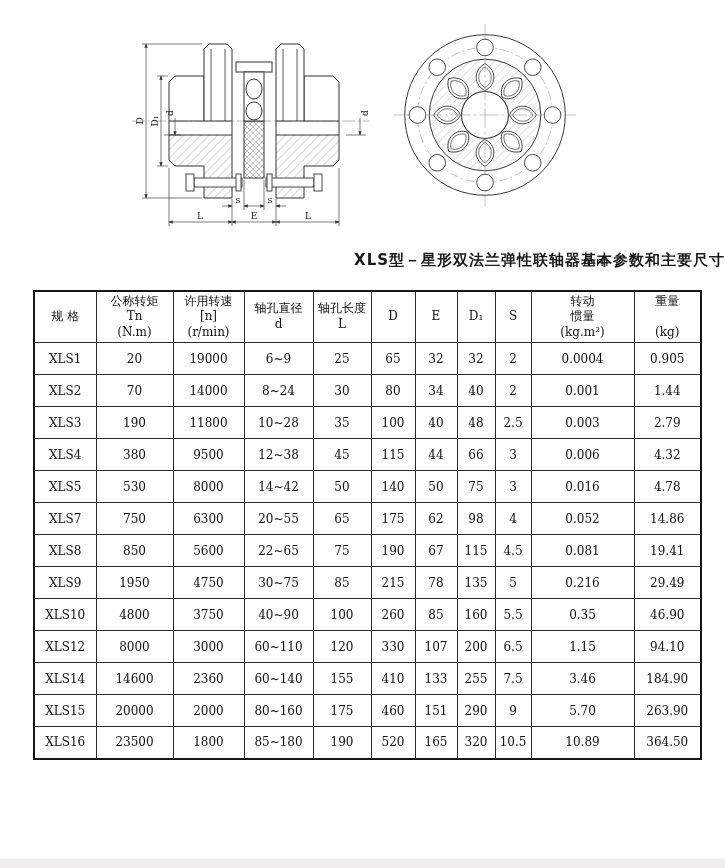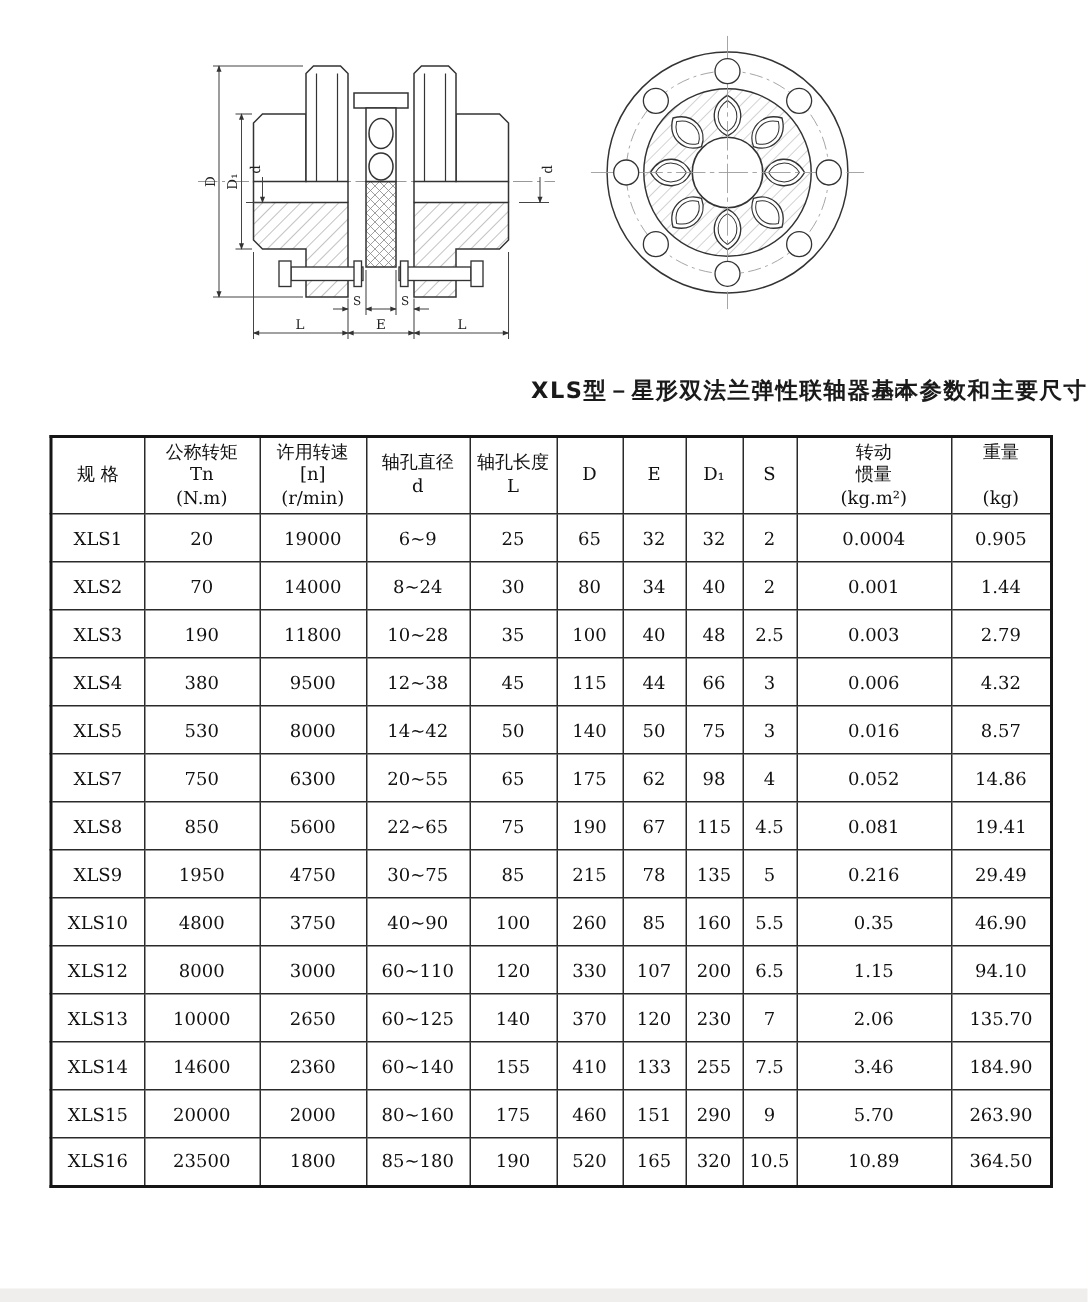--- a/index.html
+++ b/index.html
@@ -287,21 +287,21 @@
           <td>XLS5</td>
           <td>530</td>
           <td>8000</td>
           <td>14~42</td>
           <td>50</td>
           <td>140</td>
           <td>50</td>
           <td>75</td>
           <td>3</td>
           <td>0.016</td>
-          <td>8.57</td>
+          <td>4.78</td>
         </tr>
         <tr>
           <td>XLS7</td>
           <td>750</td>
           <td>6300</td>
           <td>20~55</td>
           <td>65</td>
           <td>175</td>
           <td>62</td>
           <td>98</td>
@@ -355,33 +355,20 @@
           <td>60~110</td>
           <td>120</td>
           <td>330</td>
           <td>107</td>
           <td>200</td>
           <td>6.5</td>
           <td>1.15</td>
           <td>94.10</td>
         </tr>
         <tr>
-          <td>XLS13</td>
-          <td>10000</td>
-          <td>2650</td>
-          <td>60~125</td>
-          <td>140</td>
-          <td>370</td>
-          <td>120</td>
-          <td>230</td>
-          <td>7</td>
-          <td>2.06</td>
-          <td>135.70</td>
-        </tr>
-        <tr>
           <td>XLS14</td>
           <td>14600</td>
           <td>2360</td>
           <td>60~140</td>
           <td>155</td>
           <td>410</td>
           <td>133</td>
           <td>255</td>
           <td>7.5</td>
           <td>3.46</td>

